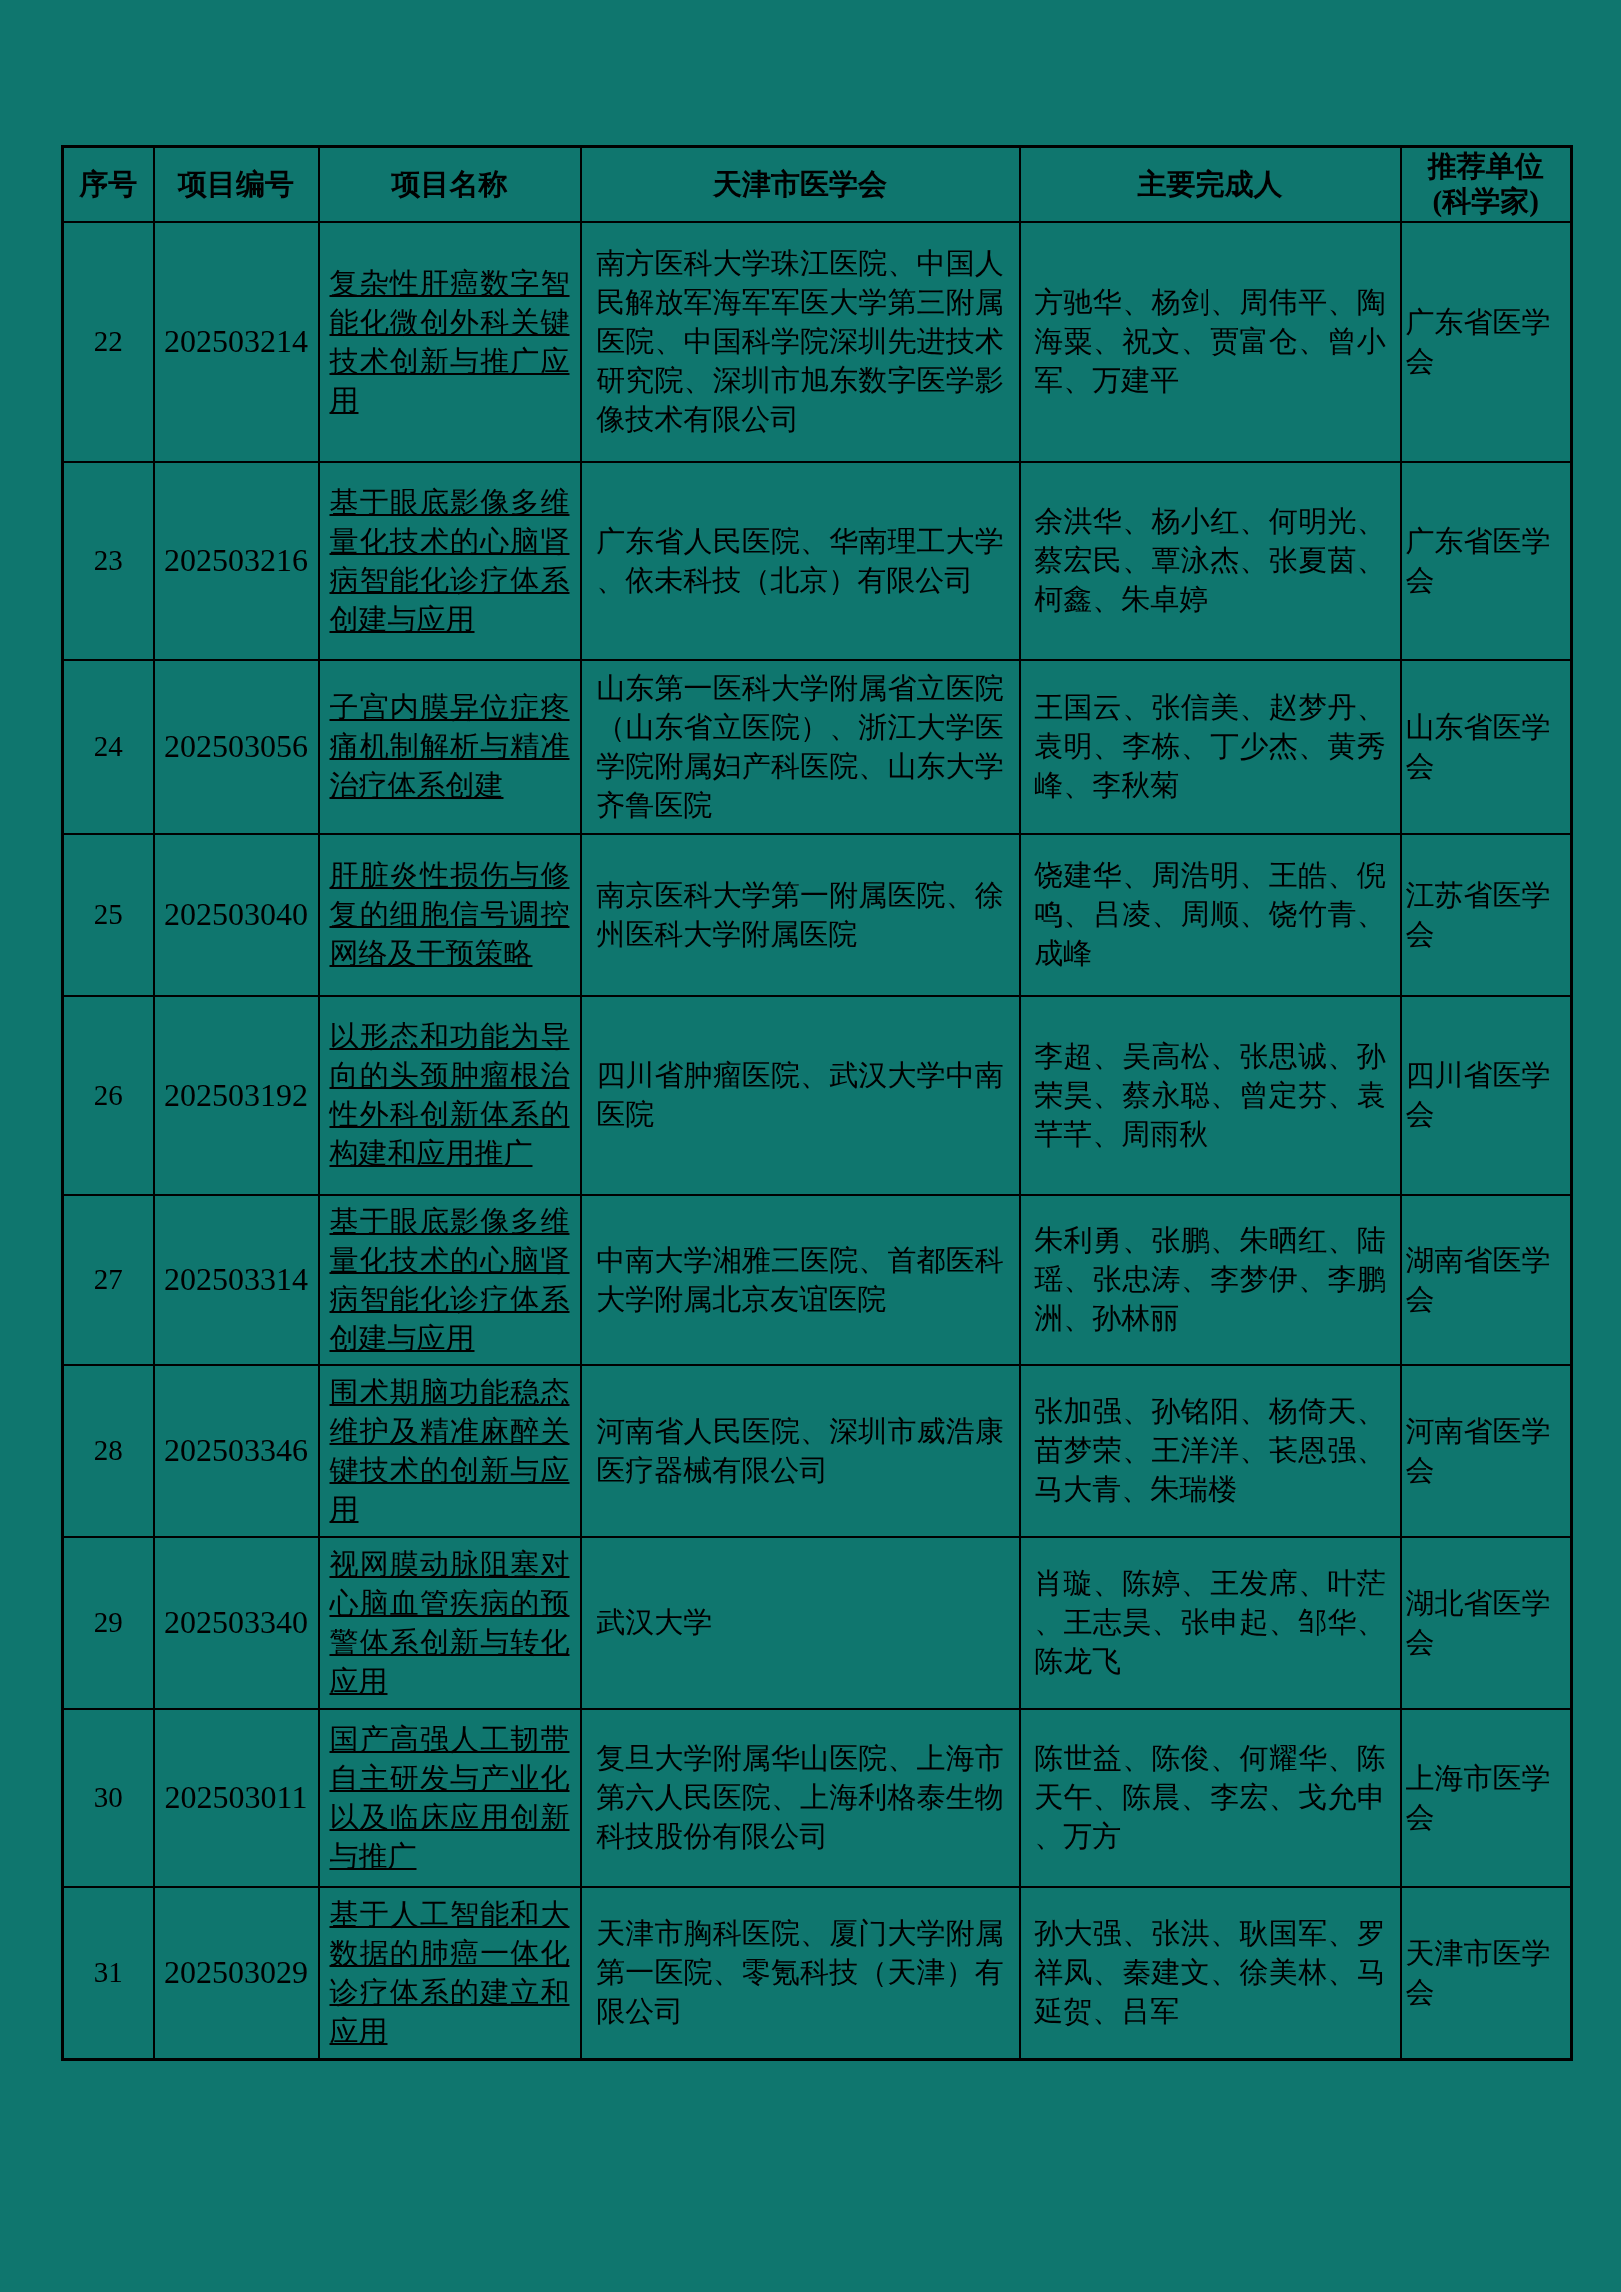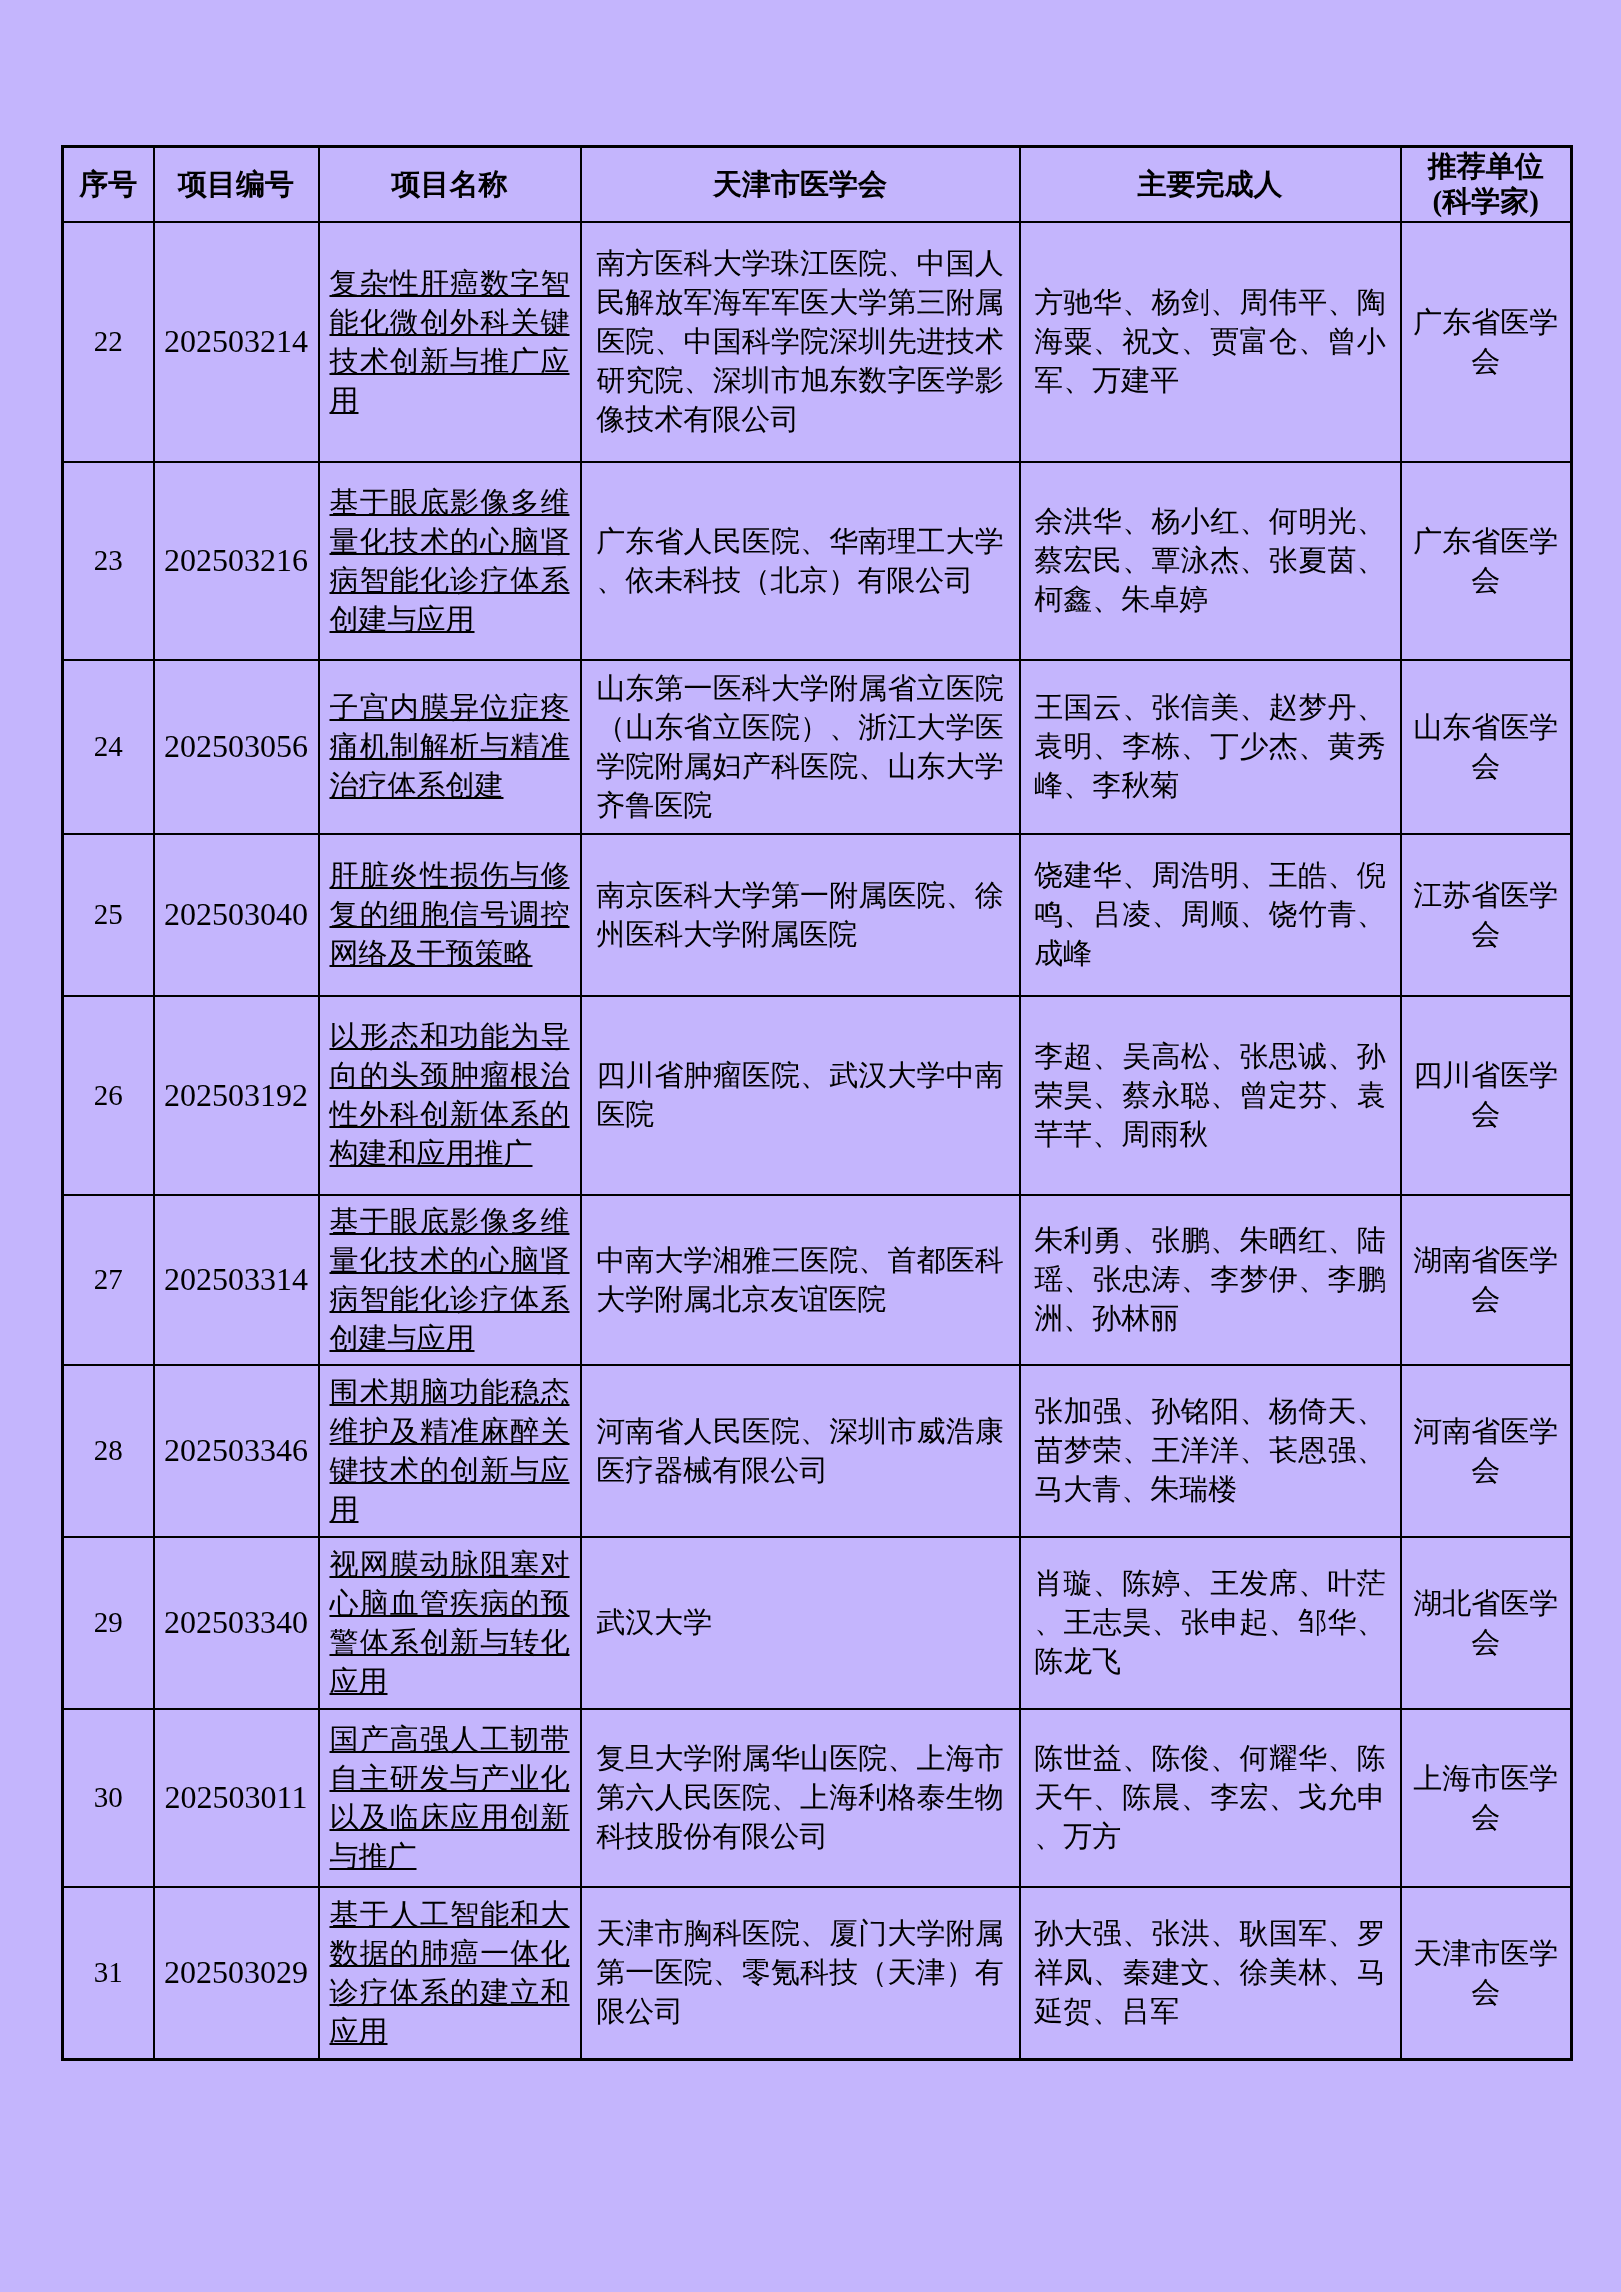--- a/index.html
+++ b/index.html
@@ -6,21 +6,21 @@
     margin: 0;
     padding: 0;
     background: #ffffff;
     color: #000000;
     font-family: "Liberation Serif", "DejaVu Serif", serif;
   }
   .page {
     position: relative;
     width: 1621px;
     height: 2293px;
-    background: #c4b5fd;
+    background: #0f766e;
     overflow: hidden;
   }
   table.projects {
     position: absolute;
     left: 61px;
     top: 145px;
     width: 1508px;
     border-collapse: collapse;
     table-layout: fixed;
     border: 3.9px solid #000;
@@ -41,21 +41,21 @@
   }
   td {
     font-size: 29px;
     line-height: 39px;
   }
   .c-no   { text-align: center; }
   .c-id   { text-align: center; font-size: 32px; white-space: nowrap; }
   .c-name   { padding: 0 10px; text-align: justify; line-break: anywhere; word-break: break-all; text-decoration: underline; }
   .c-units  { padding: 0 14.7px; text-align: justify; line-break: anywhere; word-break: break-all; }
   .c-people { padding: 0 13.7px; text-align: justify; line-break: anywhere; word-break: break-all; }
-  .c-rec  { text-align: center; padding: 0 3.9px; line-break: anywhere; word-break: break-all; }
+  .c-rec  { text-align: left; padding: 0 3.9px; line-break: anywhere; word-break: break-all; }
   .hdr-line { display: block; }
   .footer {
     position: absolute;
     left: 0;
     top: 2219px;
     width: 100%;
     text-align: center;
     font-size: 27.4px;
     line-height: 33px;
   }

